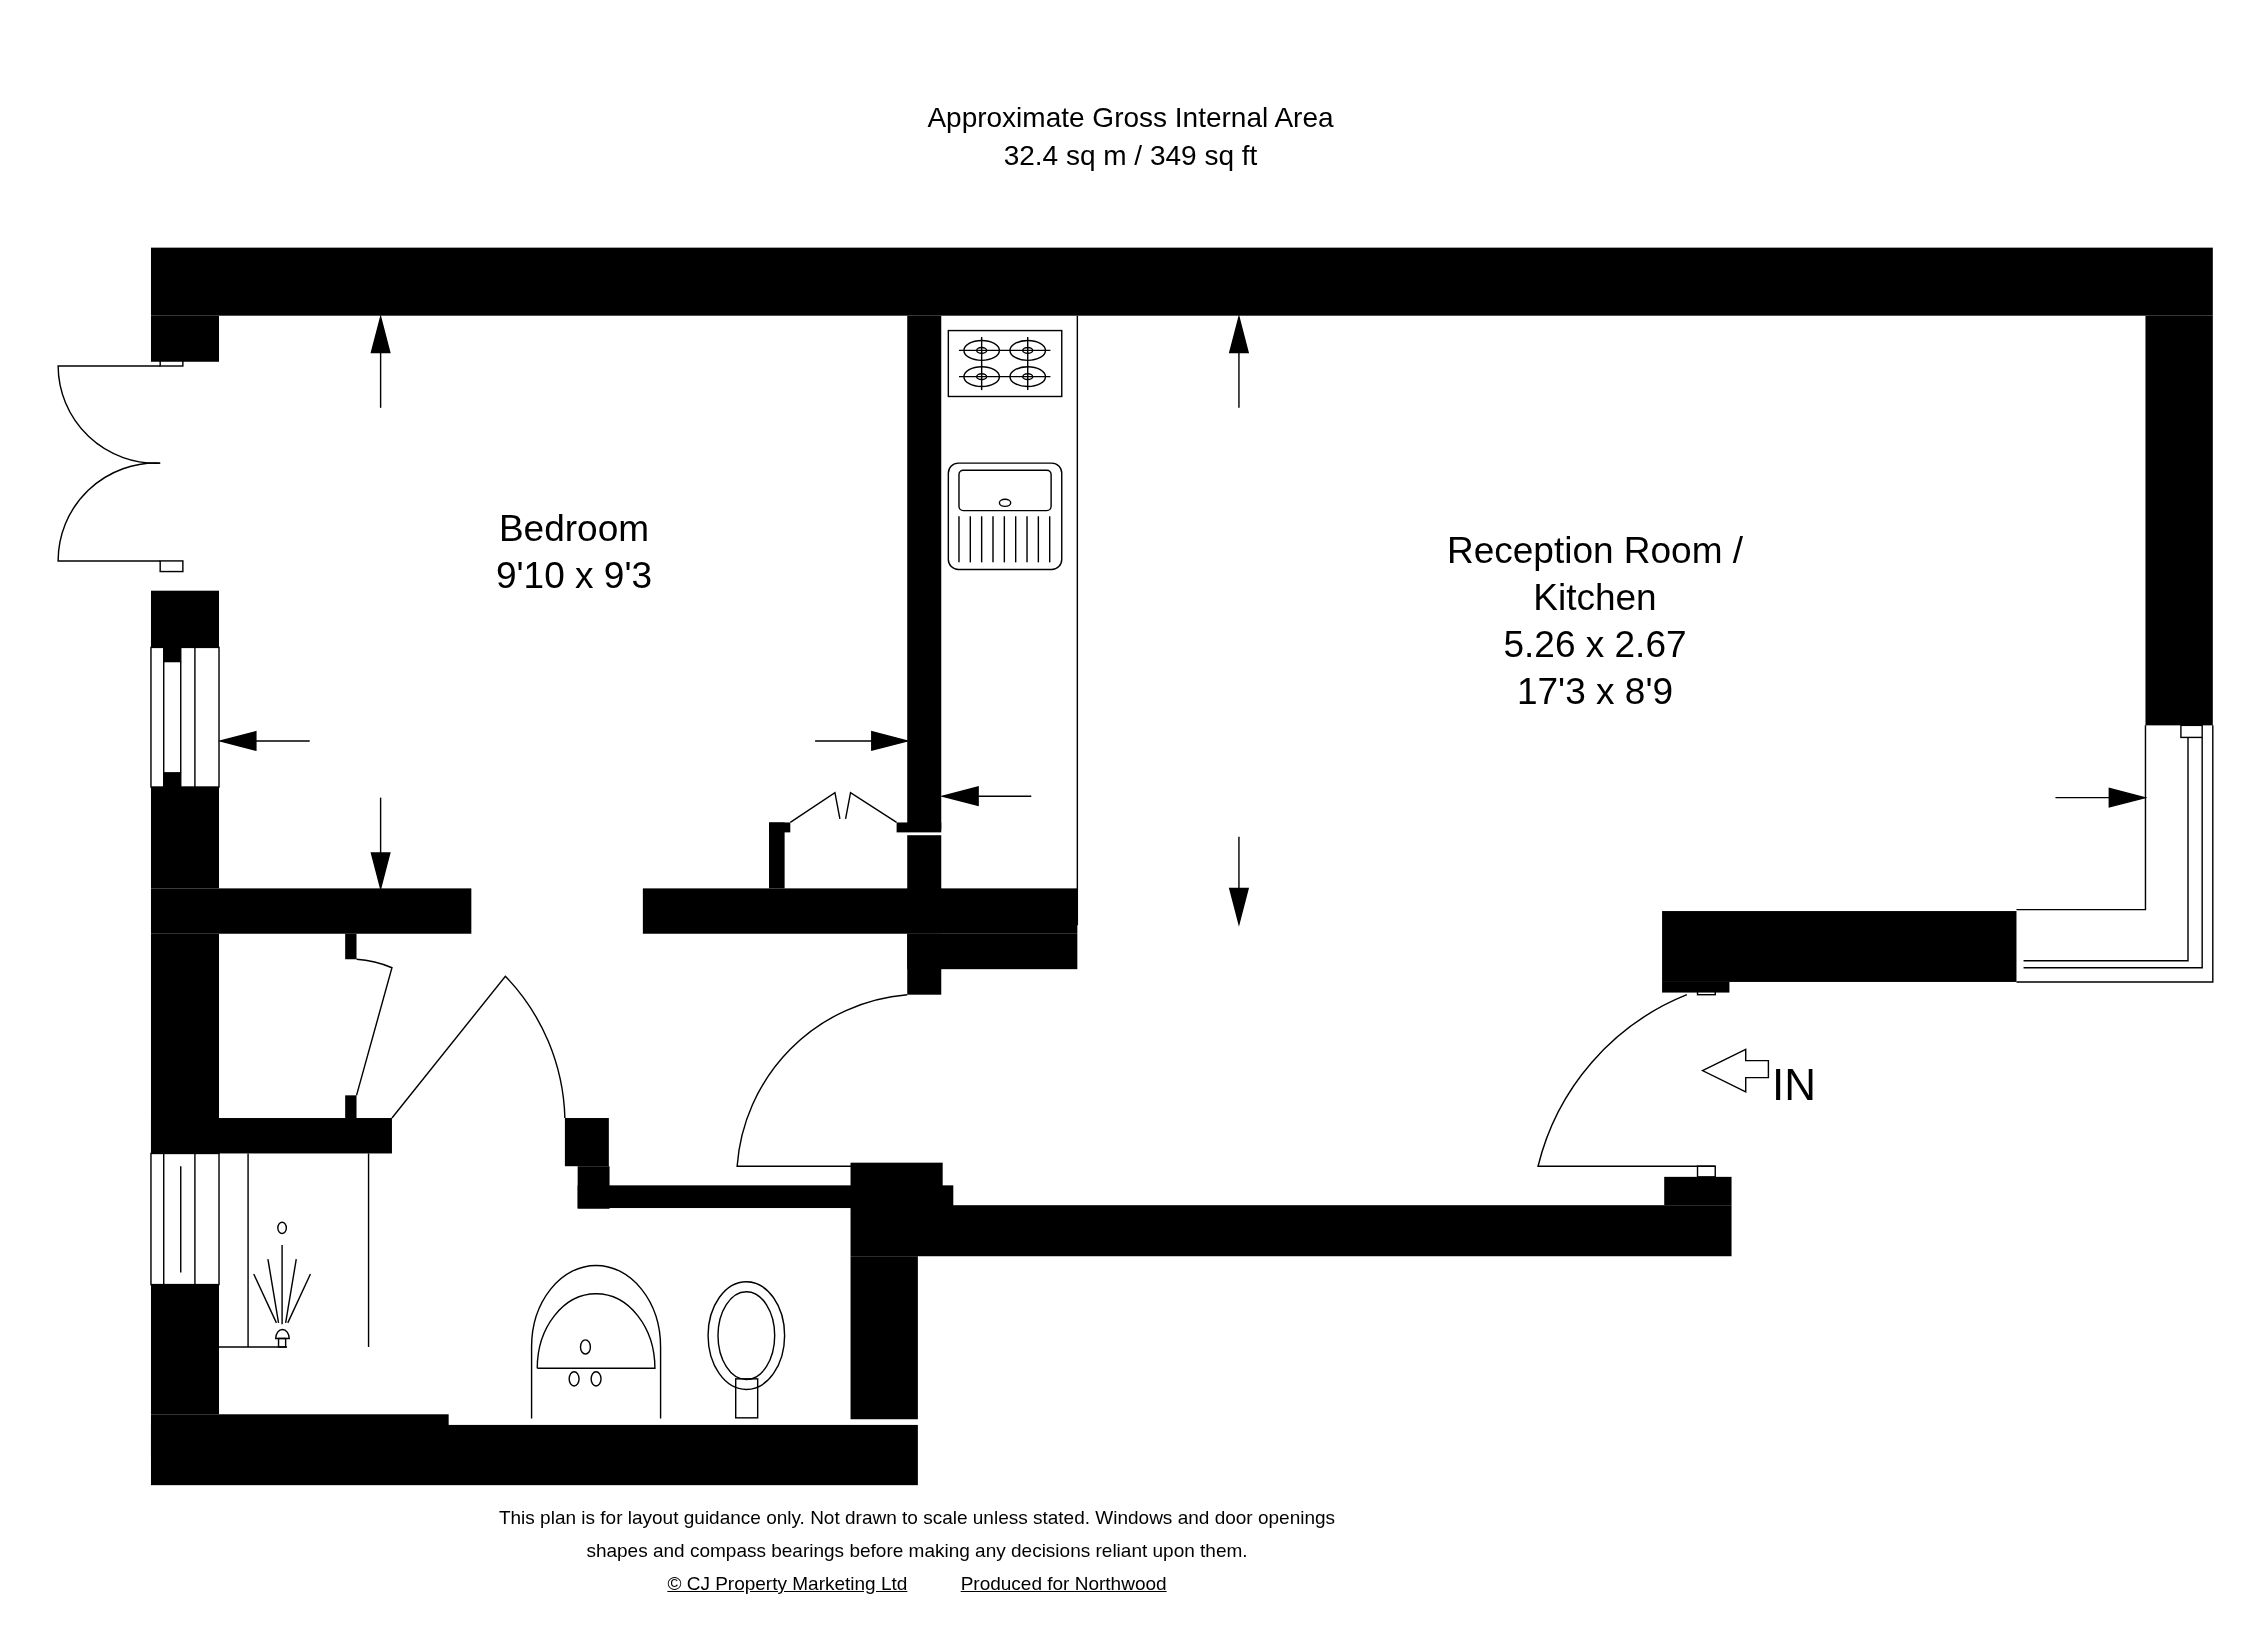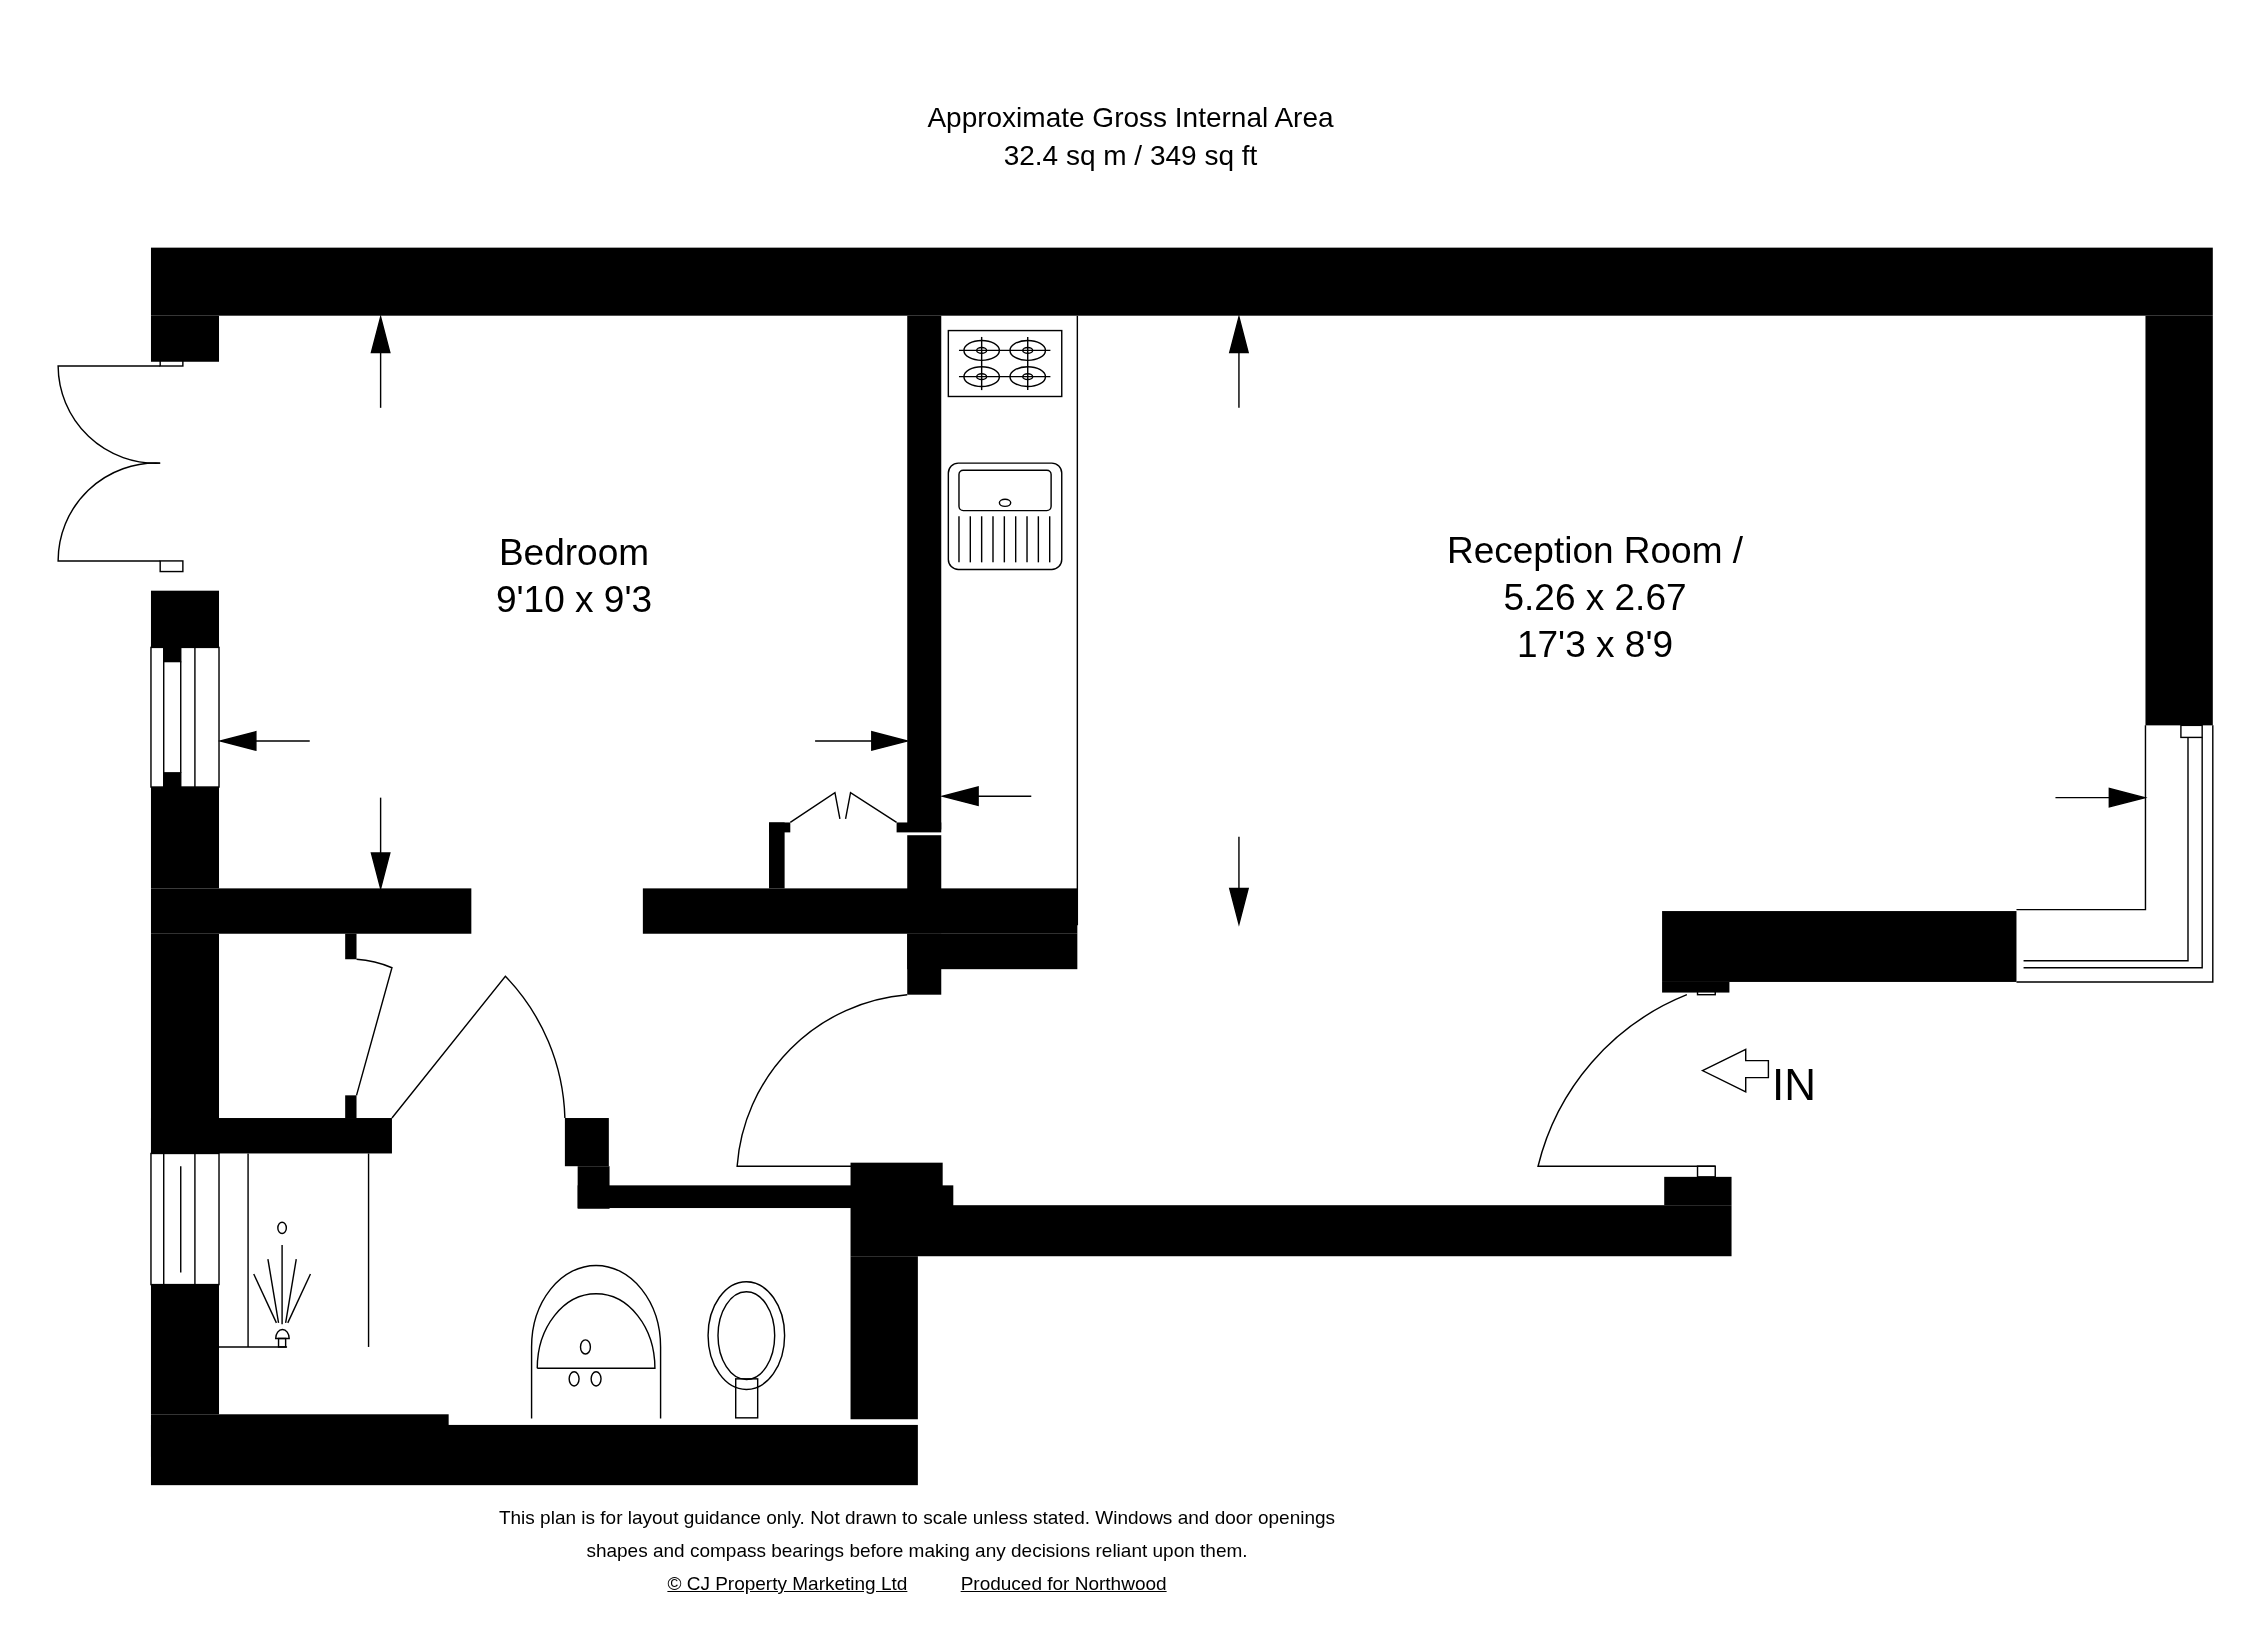--- a/index.html
+++ b/index.html
@@ -1,20 +1,20 @@
 <!DOCTYPE html>
 <html style="font-size:11.3px"><head>
 <meta charset="utf-8">
 <style>
   html, body { margin: 0; padding: 0; background: #ffffff; }
   body { width: 2261px; height: 1635px; position: relative; overflow: hidden; font-family: "Liberation Sans", sans-serif; color: #000; }
   .header { position: absolute; left: 0; width: 2261px; top: 99px; text-align: center; font-size: 28px; line-height: 38px; }
   .plan { position: absolute; left: 0; top: 0; width: 2261px; height: 1635px; }
   .room-label { position: absolute; text-align: center; font-size: 37px; line-height: 47px; }
-  .room-label.bedroom { left: 397px; top: 505px; width: 354px; margin-top: 24px; }
+  .room-label.bedroom { left: 397px; top: 505px; width: 354px; }
   .room-label.reception { left: 1347px; top: 527px; width: 496px; text-align: center; }
   .in-label { position: absolute; left: 1772px; top: 1056px; font-size: 44px; line-height: 57px; }
   .footer { position: absolute; left: 0; width: 1834px; top: 1501px; text-align: center; font-size: 19px; line-height: 33px; }
   .footer .credits span { display: inline-block; margin: 0 24px; text-decoration: underline; }
 </style>
 </head>
 <body>
 
 <div class="header">
   <div>Approximate Gross Internal Area</div>
@@ -198,20 +198,21 @@
   </g>
 </svg>
 
 <div class="room-label bedroom">
   <div>Bedroom</div>
   <div>9'10 x 9'3</div>
 </div>
 
 <div class="room-label reception">
   <div>Reception Room /</div>
+  <div>Kitchen</div>
   <div>5.26 x 2.67</div>
   <div>17'3 x 8'9</div>
 </div>
 
 <div class="in-label">IN</div>
 
 <div class="footer">
   <div>This plan is for layout guidance only. Not drawn to scale unless stated. Windows and door openings</div>
   <div>shapes and compass bearings before making any decisions reliant upon them.</div>
   <div class="credits">

